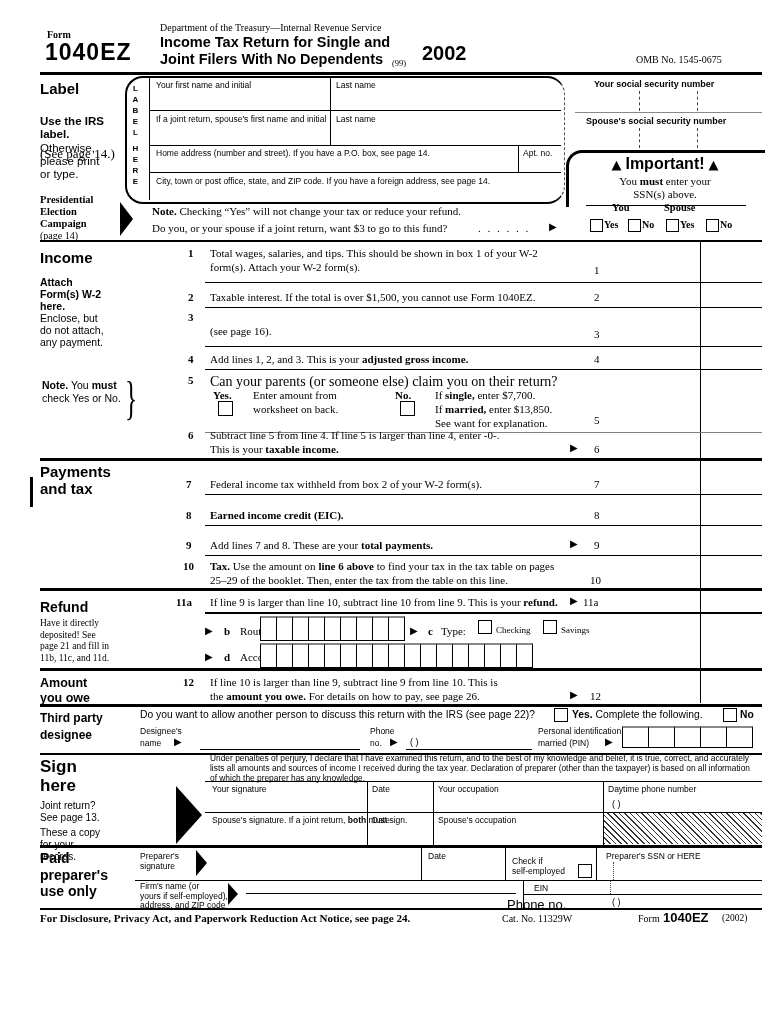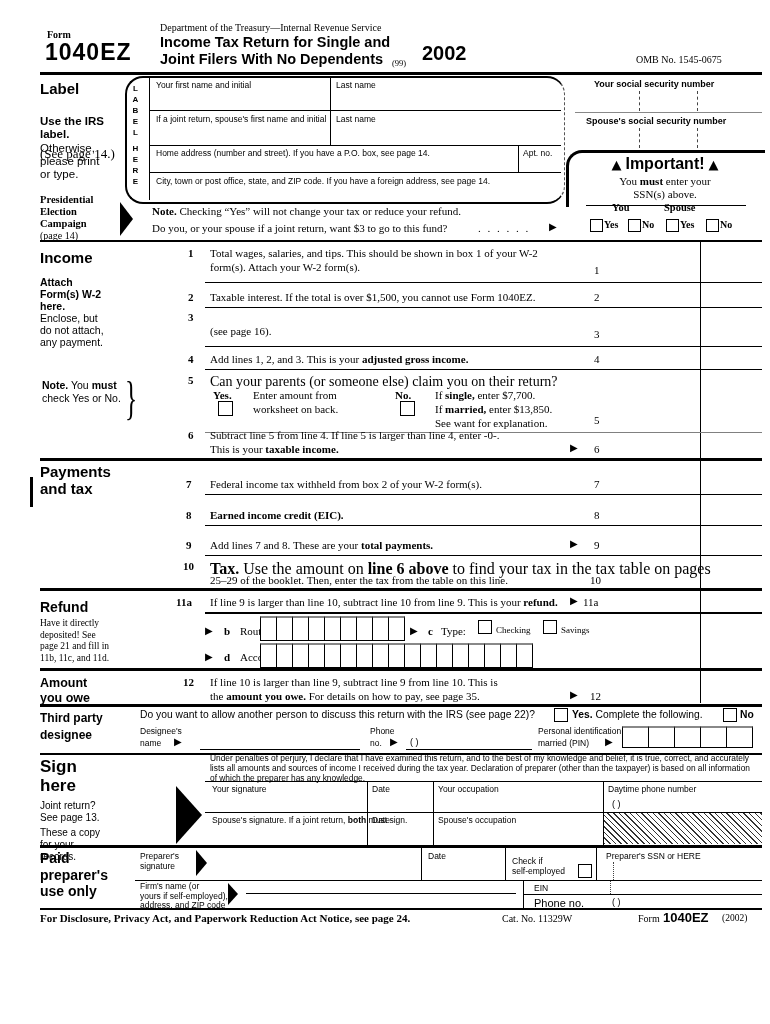--- a/index.html
+++ b/index.html
@@ -196,21 +196,21 @@
   <div class="hline" style="left:205px;top:525px;width:557px;height:1px;"></div>
 
   <div class="abs ser b" style="left:186px;top:539px;font-size:11px;">9</div>
   <div class="abs ser" style="left:210px;top:539px;font-size:11px;"><span>Add lines 7 and 8. These are your </span><span class="b">total payments.</span></div>
   <div class="abs arr" style="left:570px;top:538px;">▶</div>
   <div class="abs ser" style="left:594px;top:539px;font-size:11px;">9</div>
   <div class="field" style="left:612px;top:539px;width:146px;height:14px;"></div>
   <div class="hline" style="left:205px;top:555px;width:557px;height:1px;"></div>
 
   <div class="abs ser b" style="left:183px;top:560px;font-size:11px;">10</div>
-  <div class="abs ser" style="left:210px;top:560px;font-size:16px;text-align:center;"><span class="b">Tax.</span><span> Use the amount on </span><span class="b">line 6 above</span><span> to find your tax in the tax table on pages</span></div>
+  <div class="abs ser" style="left:210px;top:560px;font-size:11px;text-align:center;"><span class="b">Tax.</span><span> Use the amount on </span><span class="b">line 6 above</span><span> to find your tax in the tax table on pages</span></div>
   <div class="abs ser" style="left:210px;top:574px;font-size:11px;">25–29 of the booklet. Then, enter the tax from the table on this line.</div>
   <div class="abs ser" style="left:590px;top:574px;font-size:11px;">10</div>
   <div class="field" style="left:612px;top:572px;width:146px;height:14px;"></div>
   <div class="hline" style="left:40px;top:588px;width:722px;height:2.5px;"></div>
 
   <div class="abs san b" style="left:40px;top:599px;font-size:14px;">Refund</div>
   <div class="abs ser pre" style="left:40px;top:618px;font-size:9.5px;line-height:11.5px;">Have it directly
 deposited! See
 page 21 and fill in
 11b, 11c, and 11d.</div>
@@ -266,21 +266,21 @@
       <div class="cell"></div>
       <div class="cell"></div>
       <div class="cell"></div>
     </div>
   <div class="hline" style="left:40px;top:668px;width:722px;height:2.5px;"></div>
 
   <div class="abs san b pre" style="left:40px;top:676px;font-size:12.5px;line-height:15px;">Amount
 you owe</div>
   <div class="abs ser b" style="left:183px;top:676px;font-size:11px;">12</div>
   <div class="abs ser" style="left:210px;top:676px;font-size:11px;">If line 10 is larger than line 9, subtract line 9 from line 10. This is</div>
-  <div class="abs ser" style="left:210px;top:690px;font-size:11px;"><span>the </span><span class="b">amount you owe.</span><span> For details on how to pay, see page 35.</span></div>
+  <div class="abs ser" style="left:210px;top:690px;font-size:11px;"><span>the </span><span class="b">amount you owe.</span><span> For details on how to pay, see page 26.</span></div>
   <div class="abs arr" style="left:570px;top:689px;">▶</div>
   <div class="abs ser" style="left:590px;top:690px;font-size:11px;">12</div>
   <div class="field" style="left:612px;top:688px;width:146px;height:14px;"></div>
   <div class="hline" style="left:40px;top:704px;width:722px;height:2.5px;"></div>
 
   <div class="abs san b pre" style="left:40px;top:710px;font-size:12px;line-height:17px;">Third party
 designee</div>
   <div class="abs san" style="left:140px;top:709px;font-size:10.3px;">Do you want to allow another person to discuss this return with the IRS (see page 22)?</div>
   <span class="cb" style="left:554px;top:708px;width:12px;height:12px;"></span>
   <div class="abs san" style="left:572px;top:709px;font-size:10.3px;"><span class="b">Yes.</span><span> Complete the following.</span></div>
@@ -373,21 +373,21 @@
 yours if self-employed),
 address, and ZIP code</div>
   <div class="abs tri-tall" style="left:228px;top:883px;border-top-width:11px;border-bottom-width:11px;border-left:10px solid #000;"></div>
   <div class="hline" style="left:246px;top:893px;width:270px;height:1px;"></div>
   <div class="field" style="left:246px;top:882px;width:270px;height:11px;"></div>
   <div class="vline" style="left:523px;top:880px;width:1px;height:28px;"></div>
   <div class="abs san" style="left:534px;top:883px;font-size:8.5px;">EIN</div>
   <div class="dotv" style="left:610px;top:881px;height:13px;"></div>
   <div class="field" style="left:616px;top:882px;width:140px;height:11px;"></div>
   <div class="hline" style="left:523px;top:894px;width:239px;height:1px;"></div>
-  <div class="abs san" style="left:534px;top:897px;font-size:11px;">Phone no.</div>
+  <div class="abs san" style="left:507px;top:897px;font-size:13px;">Phone no.</div>
   <div class="abs san" style="left:612px;top:897px;font-size:9px;">(        )</div>
   <div class="field" style="left:640px;top:895px;width:115px;height:11px;"></div>
   <div class="hline" style="left:40px;top:908px;width:722px;height:2px;"></div>
 
   <div class="abs ser b" style="left:40px;top:912px;font-size:11px;">For Disclosure, Privacy Act, and Paperwork Reduction Act Notice, see page 24.</div>
   <div class="abs ser" style="left:502px;top:913px;font-size:10px;">Cat. No. 11329W</div>
   <div class="abs ser" style="left:638px;top:913px;font-size:10px;">Form</div>
   <div class="abs san b" style="left:663px;top:910px;font-size:13px;">1040EZ</div>
   <div class="abs ser" style="left:722px;top:913px;font-size:9.5px;">(2002)</div>
 

